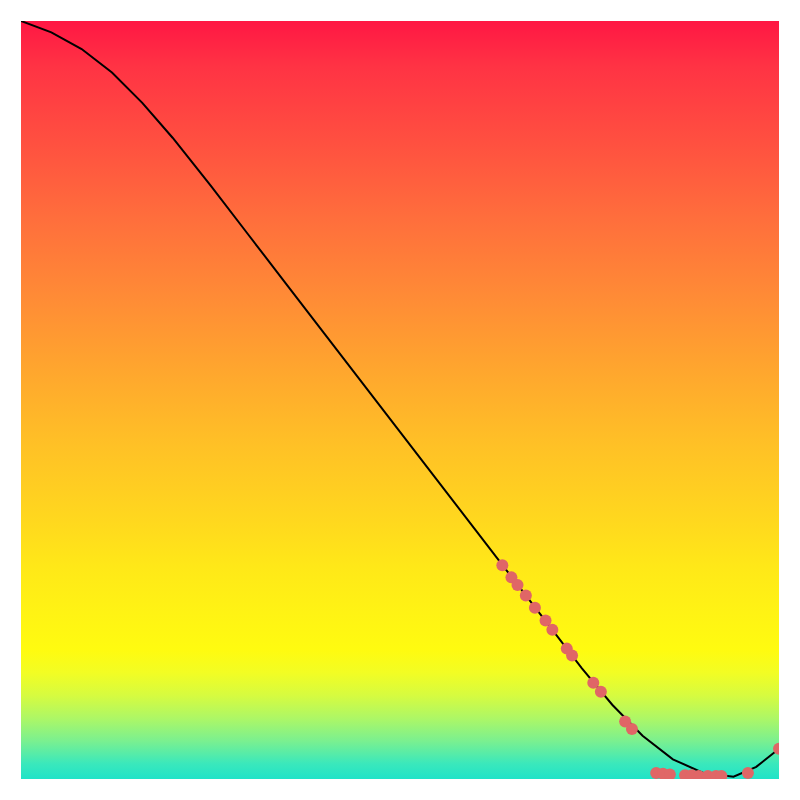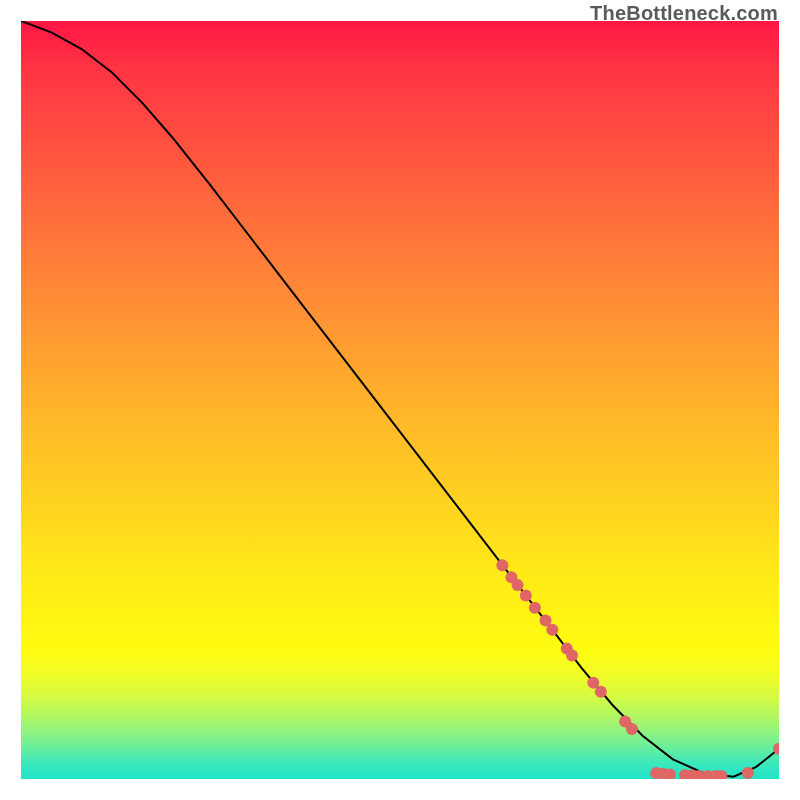--- a/index.html
+++ b/index.html
@@ -56,21 +56,20 @@
     left: 0;
     top: 0;
     width: 758px;
     height: 758px;
   }
 </style>
 </head>
 <body>
 
 <div class="chart-container">
-  <div class="watermark">TheBottleneck.com</div>
   <div class="plot-area">
     <svg class="curve-layer" viewBox="0 0 758 758" preserveAspectRatio="none">
       <g id="curve-group">
           <path d="M0.00 0.00 L30.32 11.37 L60.64 28.05 L90.96 51.54 L121.28 81.86 L151.60 116.73 L189.50 164.49 L227.40 213.76 L265.30 263.03 L303.20 312.30 L341.10 361.57 L379.00 410.84 L416.90 460.11 L454.80 509.38 L492.70 558.65 L530.60 607.92 L560.92 647.33 L591.24 683.72 L621.56 714.79 L651.88 738.29 L682.20 751.94 L712.52 755.73 L735.26 745.87 L758.00 727.68" fill="none" stroke="#000000" stroke-width="2"></path>
         </g>
       <g id="marker-group">
           <circle cx="481.33" cy="544.24" r="6" fill="#e06666"></circle>
           <circle cx="490.43" cy="556.37" r="6" fill="#e06666"></circle>
           <circle cx="496.49" cy="563.95" r="6" fill="#e06666"></circle>
           <circle cx="504.83" cy="574.56" r="6" fill="#e06666"></circle>

